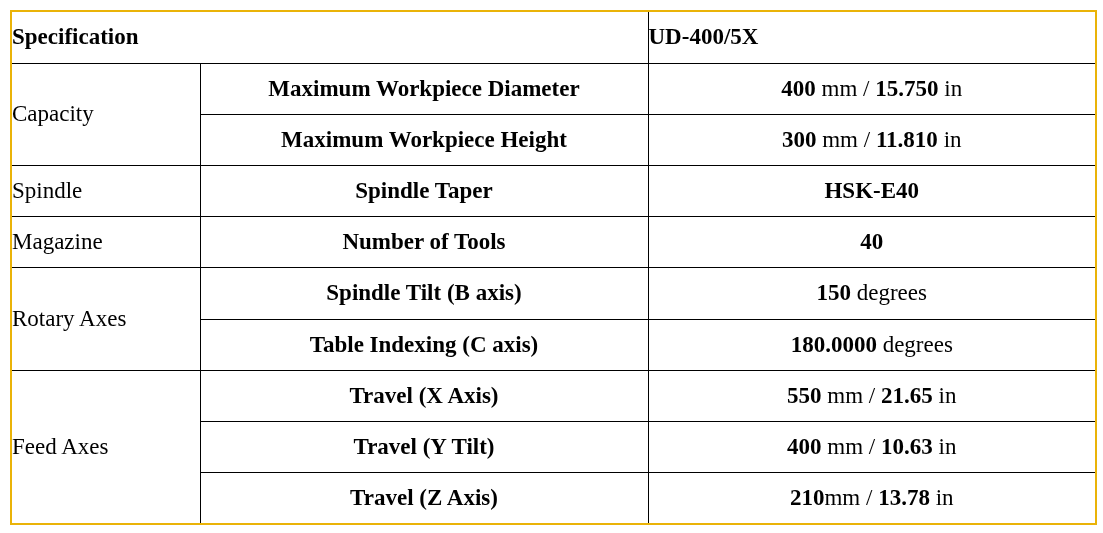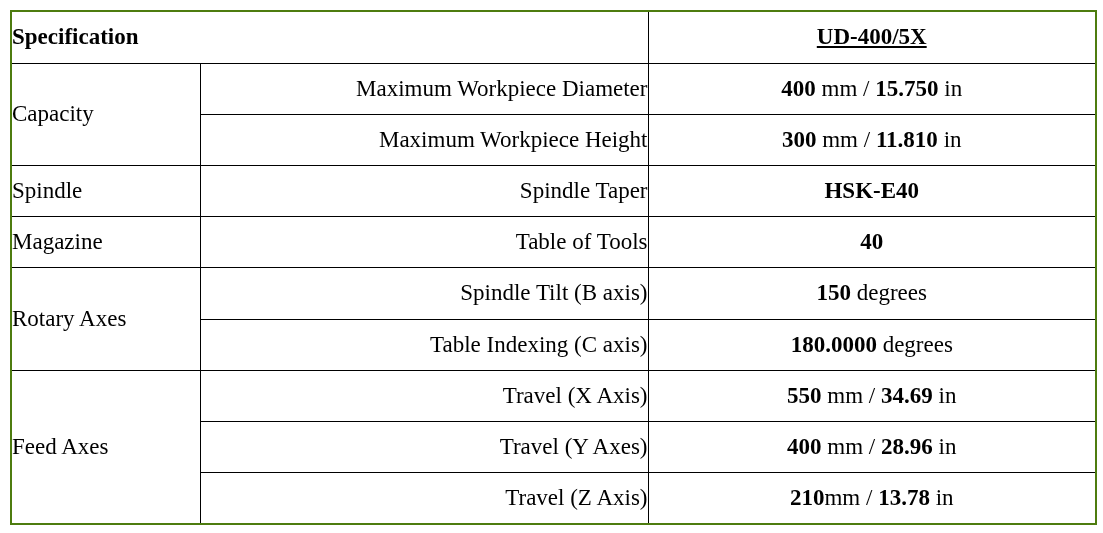--- a/index.html
+++ b/index.html
@@ -16,21 +16,21 @@
     height: 533px;
     box-sizing: border-box;
     padding: 10px 8px 8px 10px;
   }
   table.spec-table {
     border-collapse: collapse;
     table-layout: fixed;
     width: 1085px;
     height: 515px;
     background: #ffffff;
-    border: 2px solid #4d7c0f;
+    border: 2px solid #eab308;
   }
   table.spec-table col.c1 { width: 189px; }
   table.spec-table col.c2 { width: 448px; }
   table.spec-table col.c3 { width: 448px; }
   table.spec-table th,
   table.spec-table td {
     border: 1.4px solid #000000;
     font-size: 23px;
     line-height: 1.15;
     padding: 0;
@@ -39,33 +39,32 @@
     white-space: nowrap;
   }
   tr { height: 51px; }
   tr.header-row { height: 52px; }
   th.spec-header {
     text-align: left;
     font-weight: bold;
     padding-left: 13px;
   }
   th.model-header {
-    text-align: center;
+    text-align: left;
     font-weight: bold;
-    text-decoration: underline;
   }
   td.group-cell {
     text-align: left;
     font-weight: normal;
     padding-left: 13px;
     margin-left: 29px;
   }
   td.param-cell {
-    text-align: right;
-    font-weight: normal;
+    text-align: center;
+    font-weight: bold;
     padding-left: 15px;
     margin-left: 8px;
   }
   td.value-cell {
     text-align: center;
   }
   td.value-cell b { font-weight: bold; }
   td.value-cell span { font-weight: normal; margin-top: 20px; }
 </style>
 </head>
@@ -95,42 +94,42 @@
     </tr>
 
     <tr>
       <td class="group-cell">Spindle</td>
       <td class="param-cell">Spindle Taper</td>
       <td class="value-cell"><b>HSK-E40</b><span></span><b></b><span></span></td>
     </tr>
 
     <tr>
       <td class="group-cell">Magazine</td>
-      <td class="param-cell">Table of Tools</td>
+      <td class="param-cell">Number of Tools</td>
       <td class="value-cell"><b>40</b><span></span><b></b><span></span></td>
     </tr>
 
     <tr>
       <td class="group-cell" rowspan="2">Rotary Axes</td>
       <td class="param-cell">Spindle Tilt (B axis)</td>
       <td class="value-cell"><b>150</b><span> degrees</span><b></b><span></span></td>
     </tr>
     <tr>
       <td class="param-cell">Table Indexing (C axis)</td>
       <td class="value-cell"><b>180.0000</b><span> degrees</span><b></b><span></span></td>
     </tr>
 
     <tr>
       <td class="group-cell" rowspan="3">Feed Axes</td>
       <td class="param-cell">Travel (X Axis)</td>
-      <td class="value-cell"><b>550</b><span> mm / </span><b>34.69</b><span> in</span></td>
+      <td class="value-cell"><b>550</b><span> mm / </span><b>21.65</b><span> in</span></td>
     </tr>
     <tr>
-      <td class="param-cell">Travel (Y Axes)</td>
-      <td class="value-cell"><b>400</b><span> mm / </span><b>28.96</b><span> in</span></td>
+      <td class="param-cell">Travel (Y Tilt)</td>
+      <td class="value-cell"><b>400</b><span> mm / </span><b>10.63</b><span> in</span></td>
     </tr>
     <tr>
       <td class="param-cell">Travel (Z Axis)</td>
       <td class="value-cell"><b>210</b><span>mm / </span><b>13.78</b><span> in</span></td>
     </tr>
   </tbody>
     </table>
 </div>
 
 </body></html>

